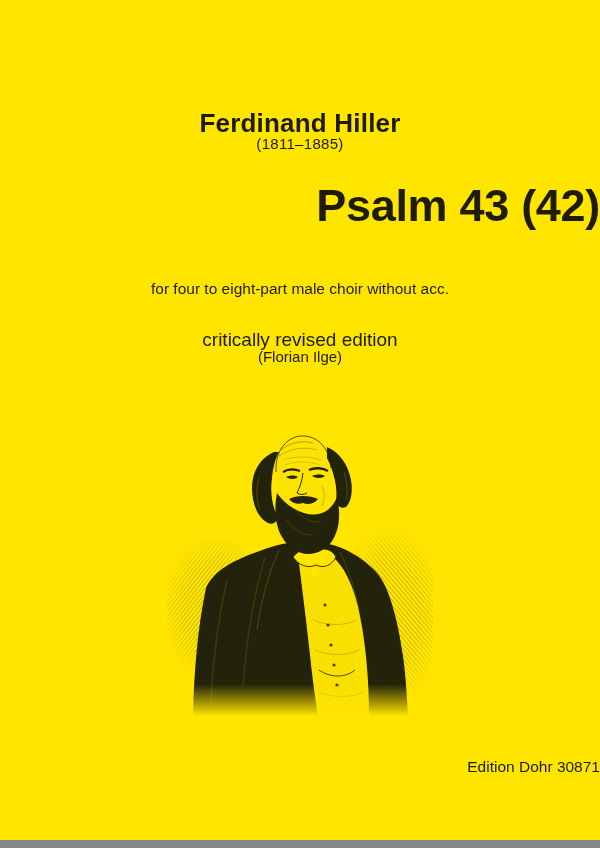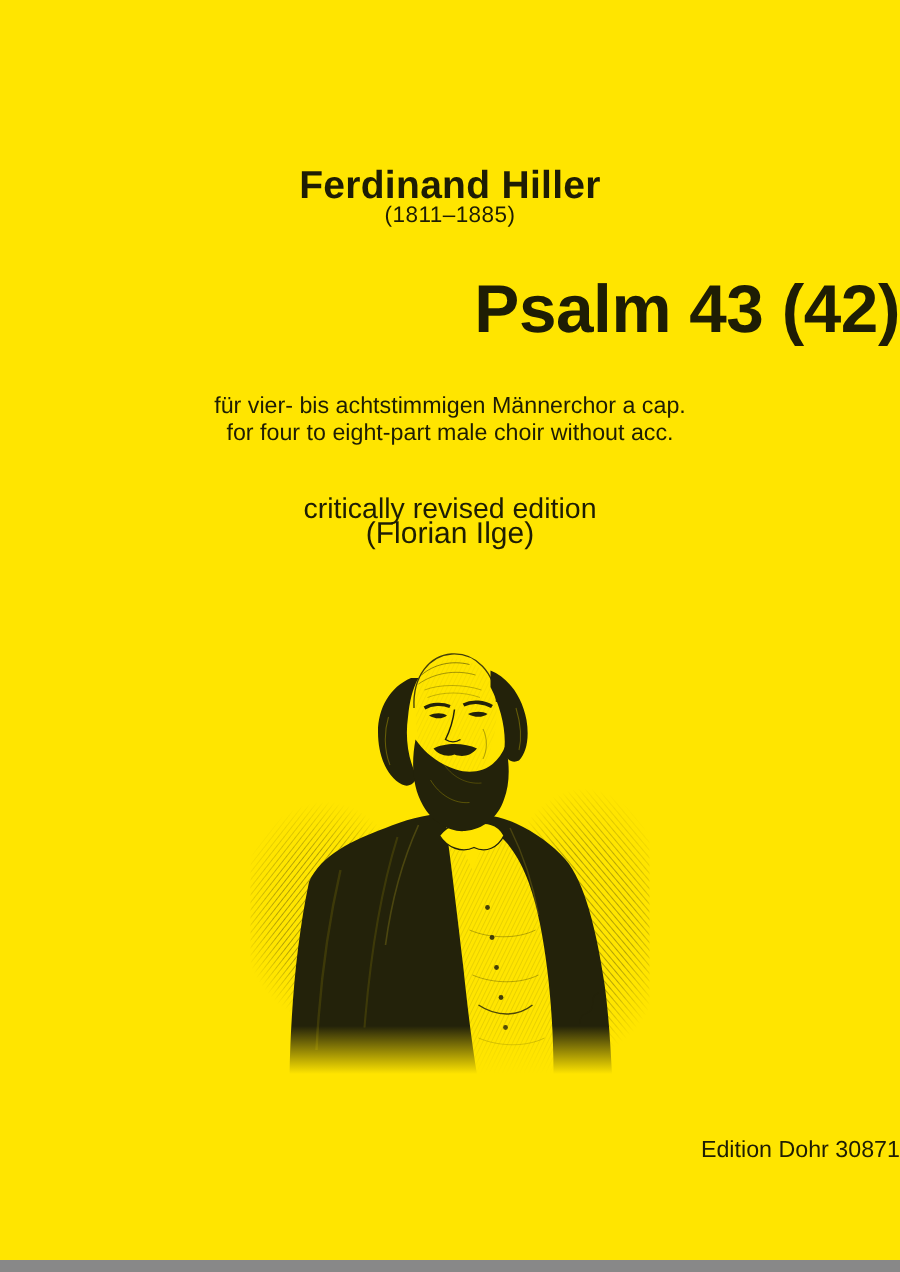--- a/index.html
+++ b/index.html
@@ -43,41 +43,40 @@
     font-size: 45px;
     line-height: 46px;
     font-weight: 700;
     letter-spacing: -0.3px;
     text-align: right;
   }
   .scoring-de { top: 262px; font-size: 15.5px; line-height: 18px; }
   .scoring-en { top: 280px; font-size: 15.5px; line-height: 18px; }
   .edition-de { top: 313px; font-size: 15px;   line-height: 17px; }
   .edition-en { top: 331px; font-size: 19px;   line-height: 17px; }
-  .editor     { top: 348px; font-size: 20px;   line-height: 17px; }
+  .editor     { top: 348px; font-size: 15px;   line-height: 17px; }
   .imprint    { top: 758px; font-size: 15.5px; line-height: 17px; text-align: right; }
   .portrait-wrap {
     position: absolute;
     left: 167px;
     top: 430px;
     width: 266px;
     height: 286px;
   }
   .portrait-wrap svg { display: block; }
 </style>
 </head>
 <body>
 
 <div class="page">
 
   <div class="line composer">Ferdinand Hiller</div>
   <div class="line dates">(1811–1885)</div>
   <div class="line work-title">Psalm 43 (42)</div>
 
-  <div class="line scoring-de">für vier- bis achtstimmigen Männerchor a cap.</div>
   <div class="line scoring-en">for four to eight-part male choir without acc.</div>
 
   <div class="line edition-en">critically revised edition</div>
   <div class="line editor">(Florian Ilge)</div>
 
   <div class="portrait-wrap">
     <svg viewBox="0 0 266 286" width="266" height="286" aria-hidden="true">
       <defs>
         <pattern id="hxL" width="3.1" height="3.1" patternUnits="userSpaceOnUse" patternTransform="rotate(38)">
           <line x1="0" y1="0" x2="0" y2="3.1" stroke="#2A290D" stroke-width="0.55"></line>

